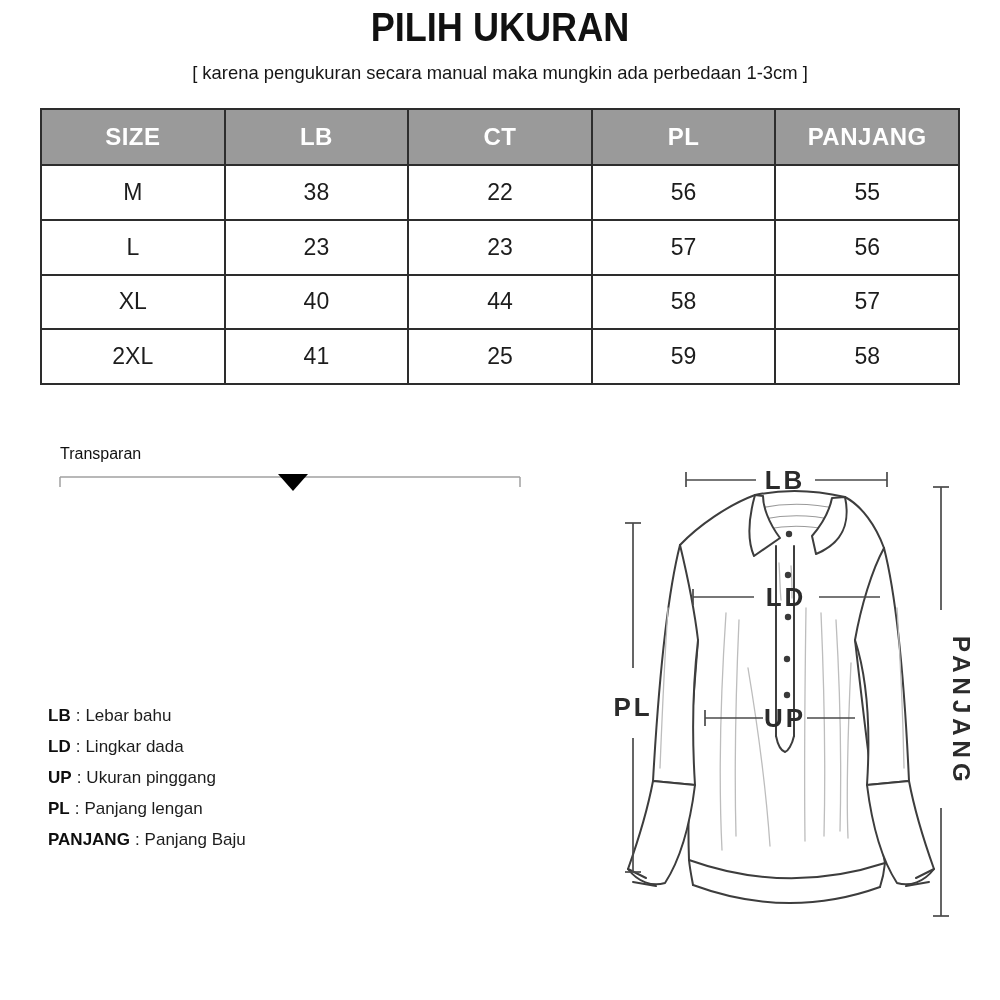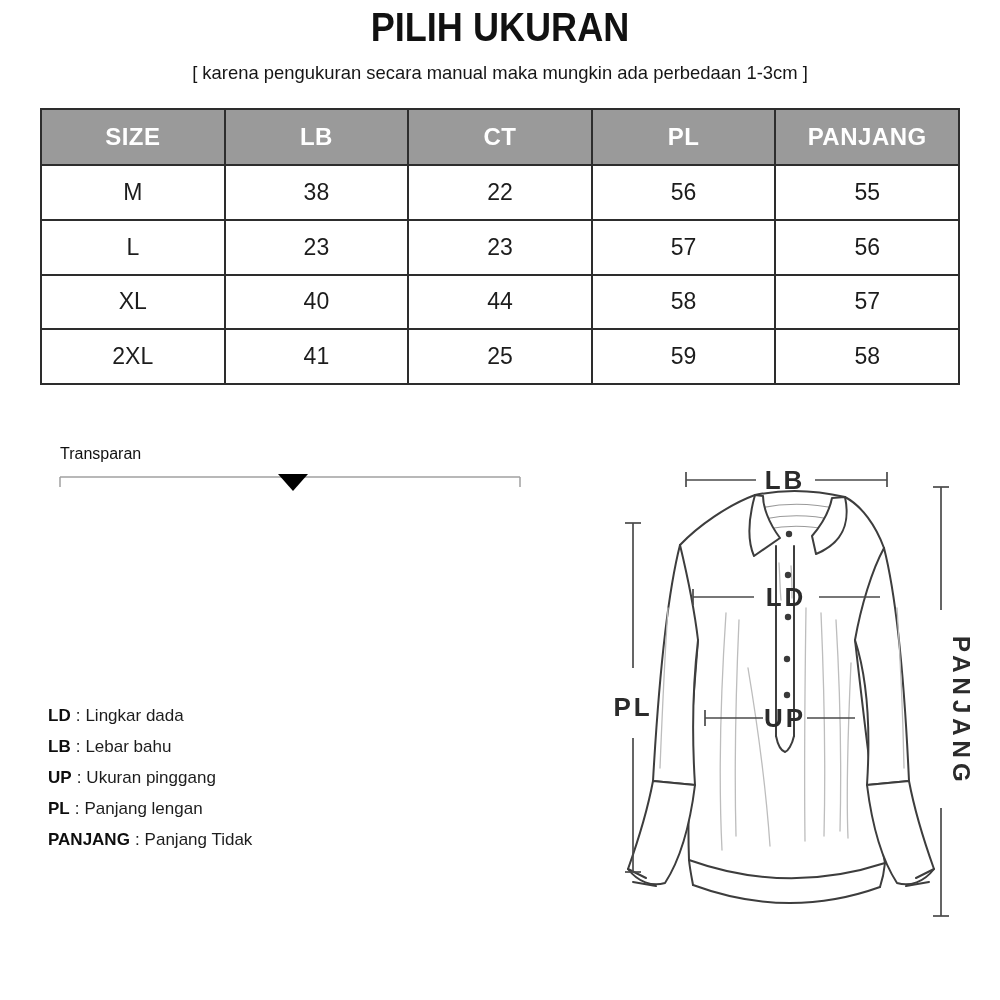--- a/index.html
+++ b/index.html
@@ -120,33 +120,33 @@
       </g>
       <polygon points="238,5 268,5 253,22" fill="#000000"></polygon>
     </svg>
   </div>
 
 
 </div>
 
 <div class="legend">
   <div class="legend-item">
+    <span class="abbr">LB</span><span class="sep">:</span><span class="desc">Lebar bahu</span>
+  </div>
+  <div class="legend-item">
     <span class="abbr">LD</span><span class="sep">:</span><span class="desc">Lingkar dada</span>
   </div>
   <div class="legend-item">
-    <span class="abbr">LB</span><span class="sep">:</span><span class="desc">Lebar bahu</span>
-  </div>
-  <div class="legend-item">
     <span class="abbr">UP</span><span class="sep">:</span><span class="desc">Ukuran pinggang</span>
   </div>
   <div class="legend-item">
     <span class="abbr">PL</span><span class="sep">:</span><span class="desc">Panjang lengan</span>
   </div>
   <div class="legend-item">
-    <span class="abbr">PANJANG</span><span class="sep">:</span><span class="desc">Panjang Tidak</span>
+    <span class="abbr">PANJANG</span><span class="sep">:</span><span class="desc">Panjang Baju</span>
   </div>
 </div>
 
 <svg class="diagram" viewBox="0 0 392 522">
 
   <g class="outline">
     <path d="M90,202 C83,280 79,370 81,422"></path>
     <path d="M247,202 C256,280 266,370 277,425"></path>
     <path d="M81,422 Q179,457 277,425" fill="none"></path>
     <path d="M81,422 C82,432 84,441 85,447"></path>

